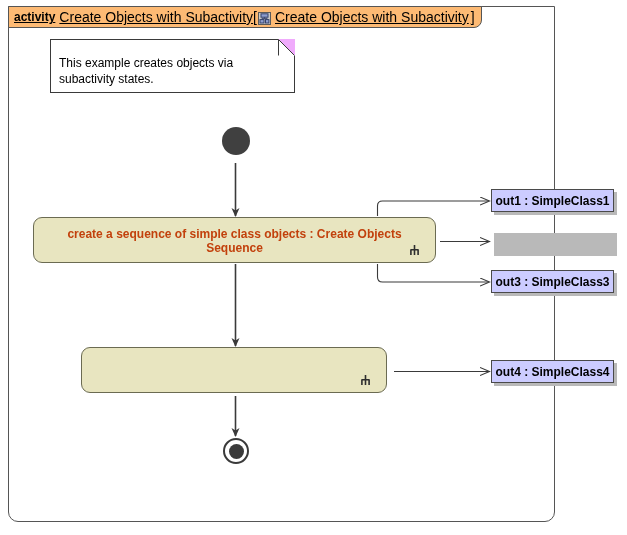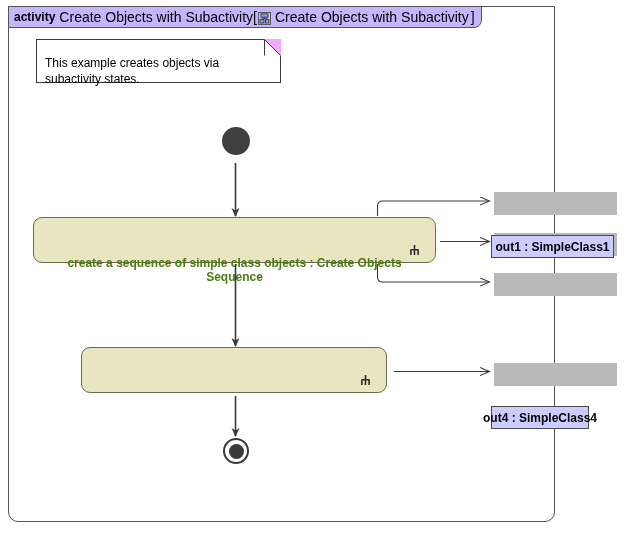--- a/index.html
+++ b/index.html
@@ -7,53 +7,53 @@
        font-family:"Liberation Sans",sans-serif;}
 
   #canvas{position:absolute;left:0;top:0;width:627px;height:535px;}
 
   
   .frame{position:absolute;left:8px;top:6px;width:547px;height:516px;
          border:1px solid #555;border-radius:0 0 10px 10px;
          box-sizing:border-box;background:transparent;}
   .frame-tab{position:absolute;left:8px;top:6px;height:22px;
              border:1px solid #555;border-bottom:1px solid #555;
-             border-radius:0 0 8px 0;background:#c4b5fd;
+             border-radius:0 0 8px 0;background:#fdba74;
              display:flex;align-items:center;padding:0 6px 0 5px;
-             white-space:nowrap;box-sizing:border-box;z-index:6;}
+             white-space:nowrap;box-sizing:border-box;z-index:6;text-decoration:underline;}
   .tab-kw{font-size:12px;font-weight:bold;color:#000;}
   .tab-txt{font-size:14px;color:#000;margin-left:4px;text-align:right;}
   .tab-icon{display:inline-block;width:13px;height:13px;margin:0 3px 0 1px;
             position:relative;vertical-align:middle;}
 
   
-  .note{position:absolute;left:36px;top:39px;width:245px;height:44px;
+  .note{position:absolute;left:50px;top:39px;width:245px;height:54px;
         background:#f0abfc;box-sizing:border-box;}
   .note-shape{position:absolute;inset:0;background:#fff;
         border:1px solid #3a3a3a;
         clip-path:polygon(0 0, calc(100% - 17px) 0, 100% 17px, 100% 100%, 0 100%);}
   .note-shadow{position:absolute;left:3px;top:3px;width:245px;height:58px;
         background:#b9b9b9;z-index:-1;
         clip-path:polygon(0 0, calc(100% - 17px) 0, 100% 17px, 100% 100%, 0 100%);}
   .note-fold{position:absolute;right:0px;top:0px;width:17px;height:17px;}
   .note-text{position:absolute;left:9px;top:16px;width:228px;
              font-size:12px;line-height:16px;color:#000;}
 
   
   .act{position:absolute;background:#e8e5c0;border:1px solid #6b6b52;
        border-radius:9px;box-sizing:border-box;}
   .act-shadow{position:absolute;background:#b9b9b9;border-radius:9px;z-index:-1;}
   .act-label{position:absolute;left:0;right:0;top:9px;text-align:center;
-             font-size:12px;font-weight:bold;color:#4d7c0f;padding:0 8px;
-             box-sizing:border-box;margin-top:29px;}
+             font-size:12px;font-weight:bold;color:#c2410c;padding:0 8px;
+             box-sizing:border-box;}
   .rake{position:absolute;right:14px;bottom:6px;width:13px;height:13px;}
 
   .obj{position:absolute;background:#ccccff;border:1px solid #4a4a4a;
        box-sizing:border-box;display:flex;align-items:center;
-       justify-content:center;z-index:5;margin-top:46px;}
+       justify-content:center;z-index:5;}
   .obj-shadow{position:absolute;background:#b9b9b9;z-index:4;}
   .obj-label{font-size:12px;font-weight:bold;color:#000;white-space:nowrap;}
 
   
   .initial{position:absolute;width:28px;height:28px;border-radius:50%;
            background:#404040;}
   .initial-shadow{position:absolute;width:28px;height:28px;border-radius:50%;
            background:#bdbdbd;z-index:-1;}
   .final{position:absolute;width:26px;height:26px;border-radius:50%;
          border:2px solid #3a3a3a;background:#fff;box-sizing:border-box;}
@@ -147,23 +147,26 @@
   </div>
 
   <div class="obj-shadow" style="left:494px;top:192px;width:123px;height:23px;"></div>
   <div class="obj" style="left:491px;top:189px;width:123px;height:23px;">
     <span class="obj-label">out1 : SimpleClass1</span>
   </div>
 
   <div class="obj-shadow" style="left:494px;top:233px;width:123px;height:23px;"></div>
 
   <div class="obj-shadow" style="left:494px;top:273px;width:123px;height:23px;"></div>
+  <div class="obj" style="left:491px;top:270px;width:123px;height:23px;">
+    <span class="obj-label">out3 : SimpleClass3</span>
+  </div>
 
   <div class="obj-shadow" style="left:494px;top:363px;width:123px;height:23px;"></div>
-  <div class="obj" style="left:491px;top:360px;width:98px;height:23px;">
+  <div class="obj" style="left:491px;top:360px;width:123px;height:23px;">
     <span class="obj-label">out4 : SimpleClass4</span>
   </div>
 
   <div class="final-shadow" style="left:226px;top:441px;"></div>
   <div class="final" style="left:223px;top:438px;">
     <div class="final-inner" style="left:3.5px;top:3.5px;"></div>
   </div>
 
 </div>
 

